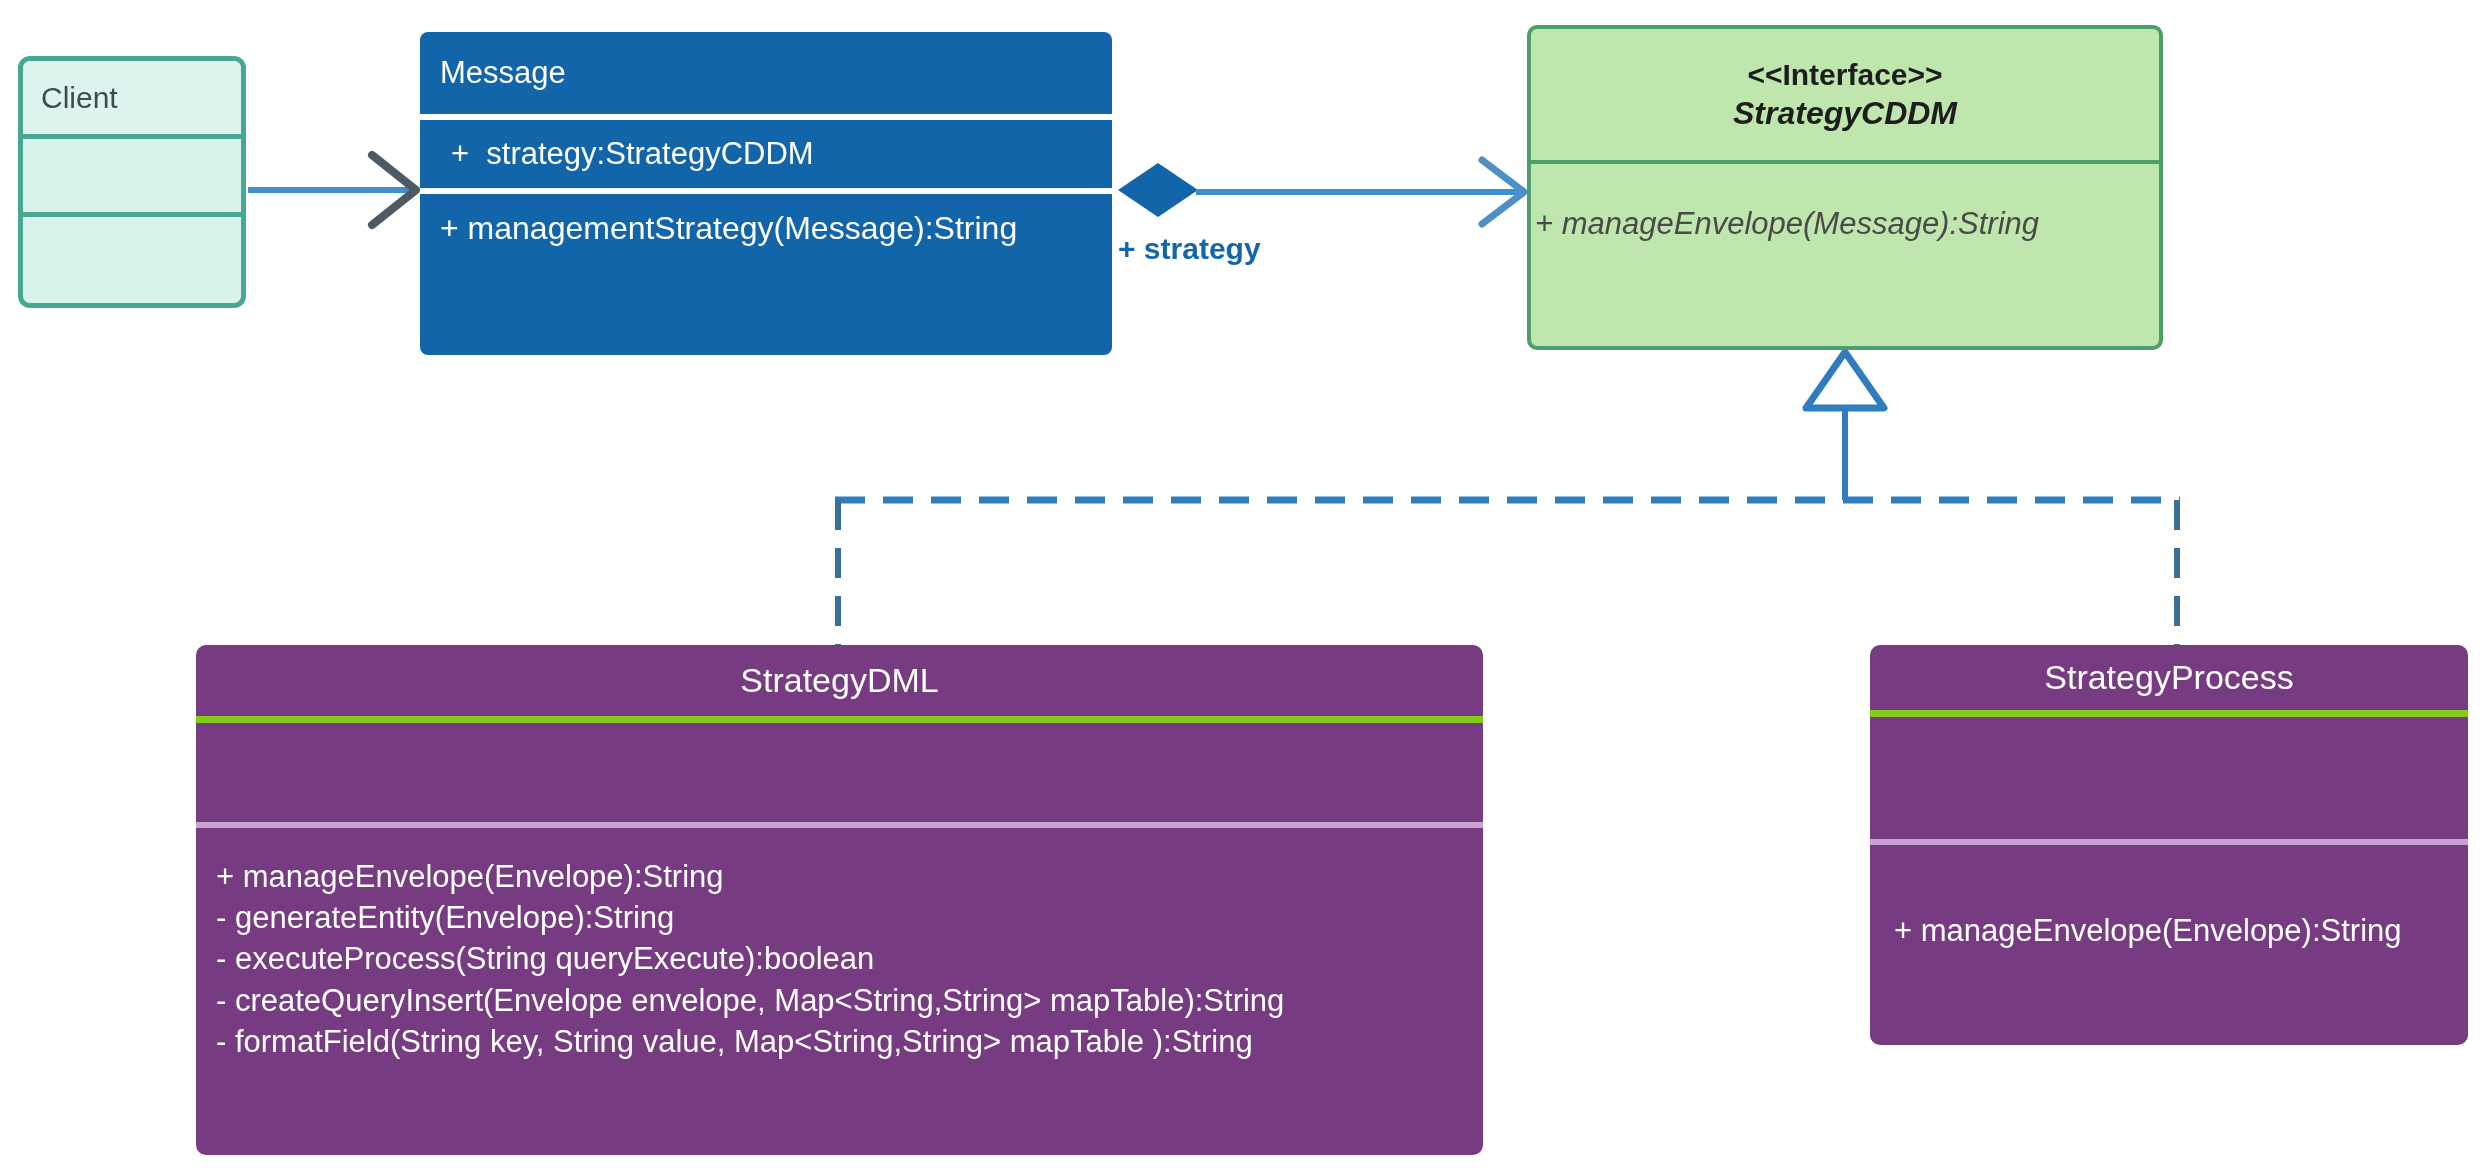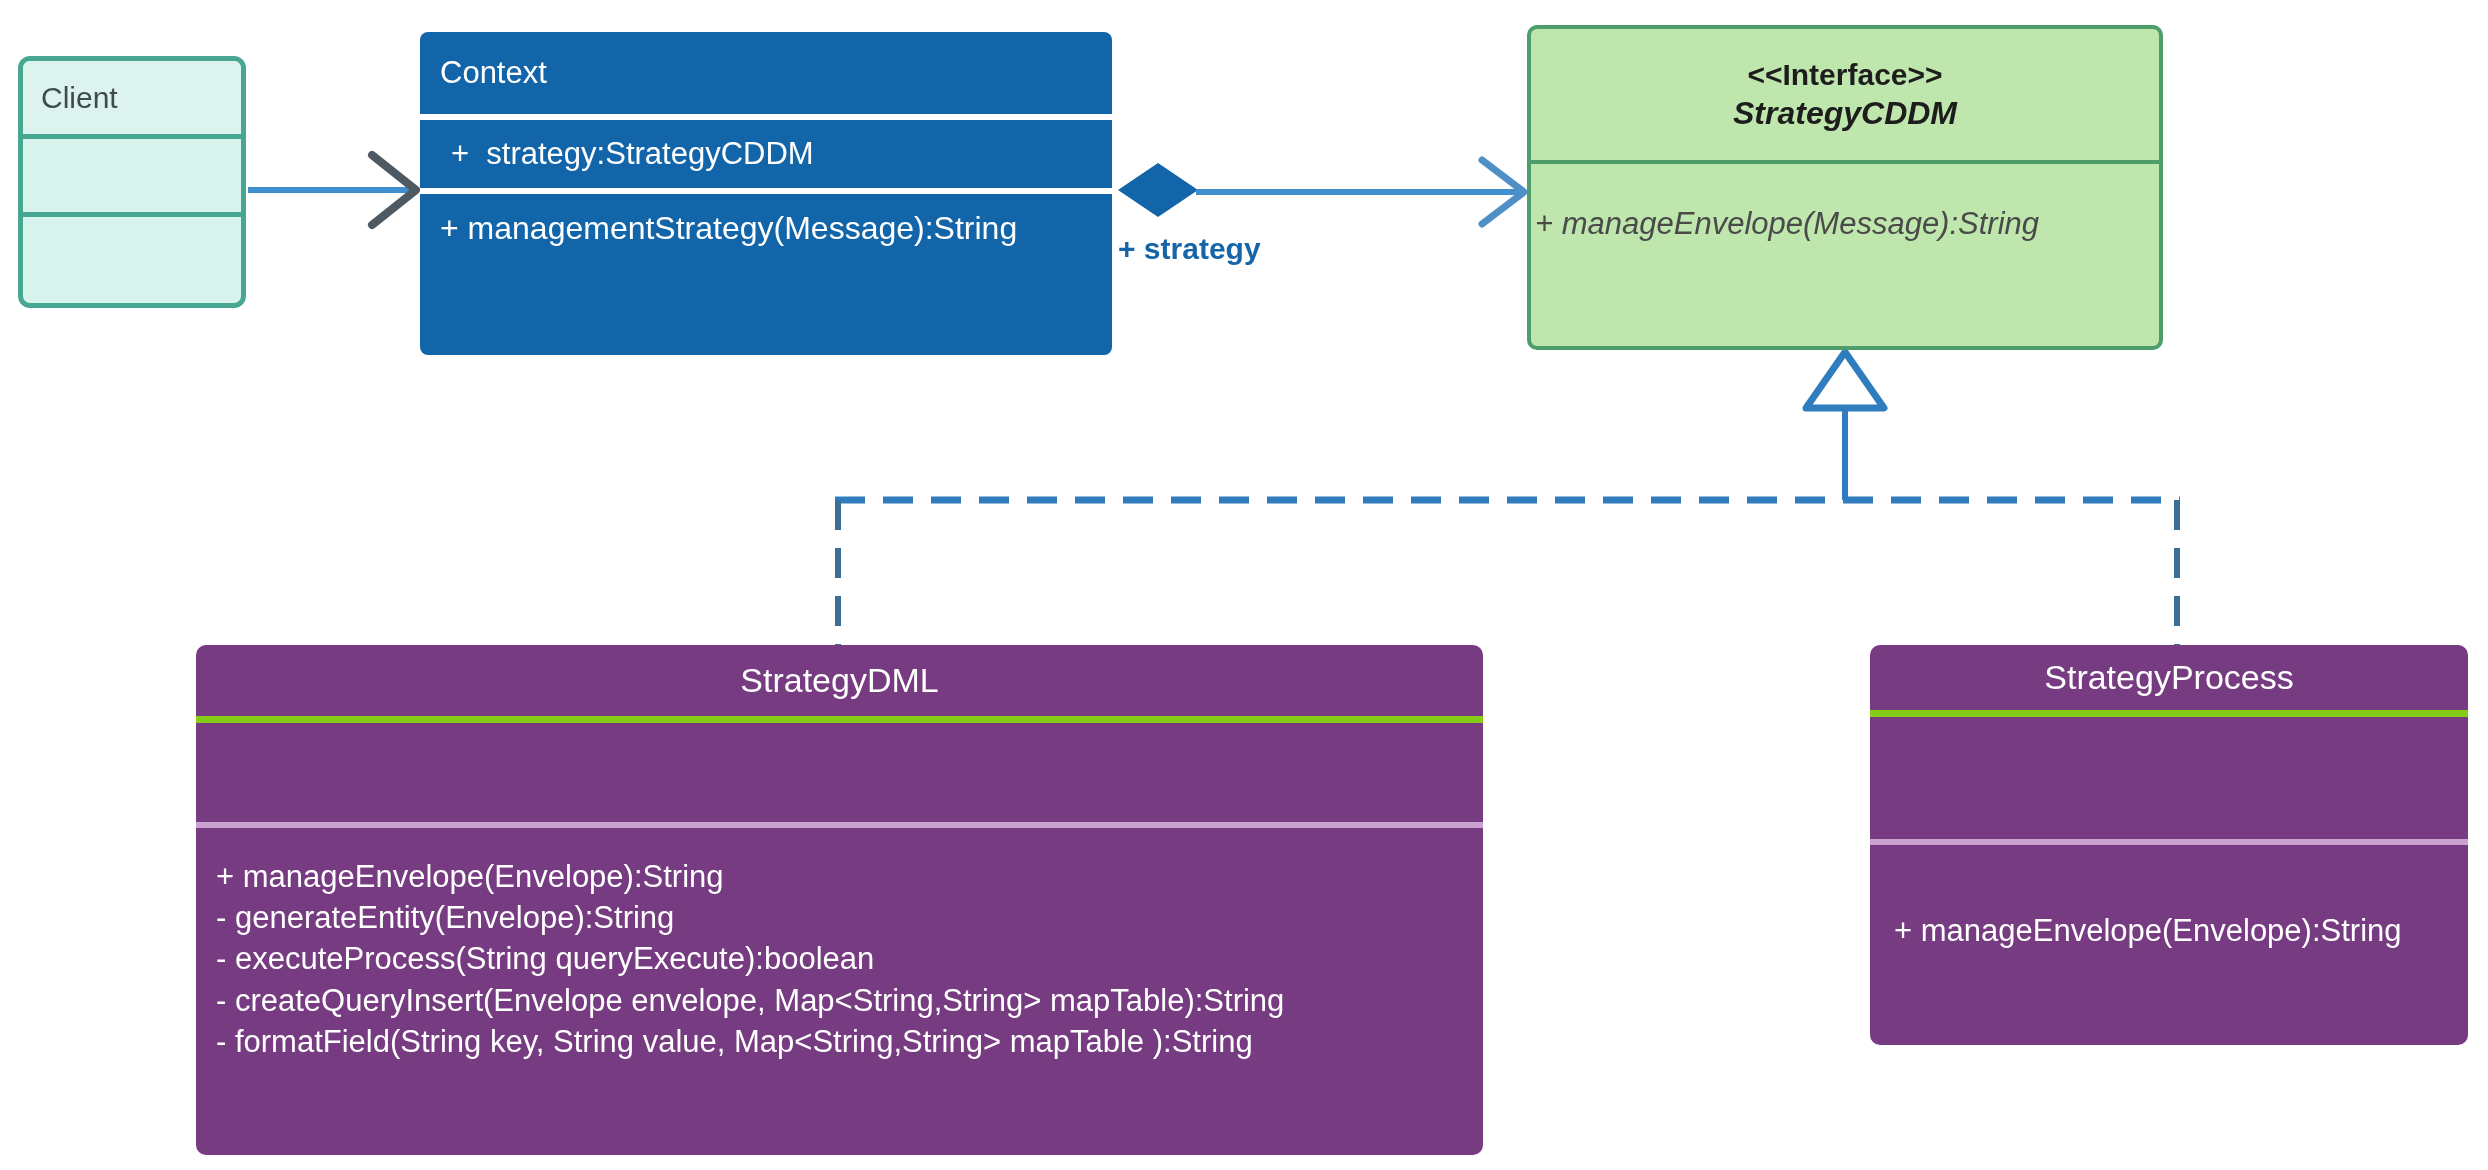--- a/index.html
+++ b/index.html
@@ -234,21 +234,21 @@
   <div class="uml-box client-box">
     <div class="compartment cmp-title">
       <span>Client</span>
     </div>
     <div class="compartment cmp-attrs"></div>
     <div class="compartment cmp-ops"></div>
   </div>
 
   <div class="uml-box context-box">
     <div class="compartment cmp-title">
-      <span>Context</span>
+      <span>Message</span>
     </div>
     <div class="compartment cmp-attrs">
       <span class="line">+  strategy:StrategyCDDM</span>
     </div>
     <div class="compartment cmp-ops">
       <div class="line">+ managementStrategy(Message):String</div>
     </div>
   </div>
 
   <div class="assoc-label">+ strategy</div>

